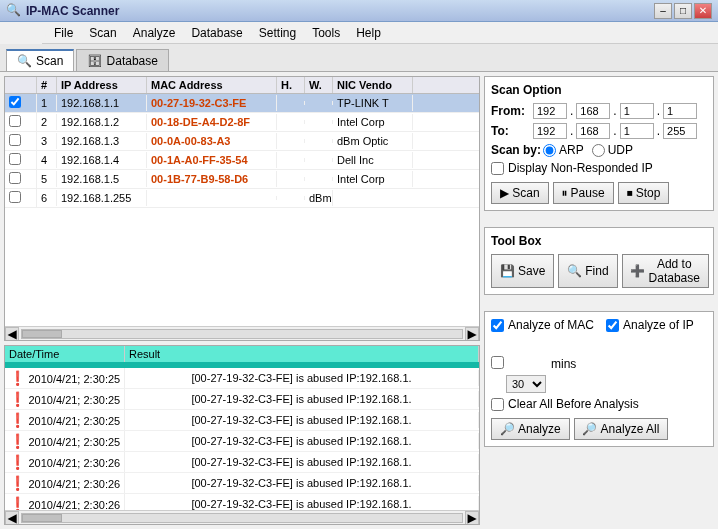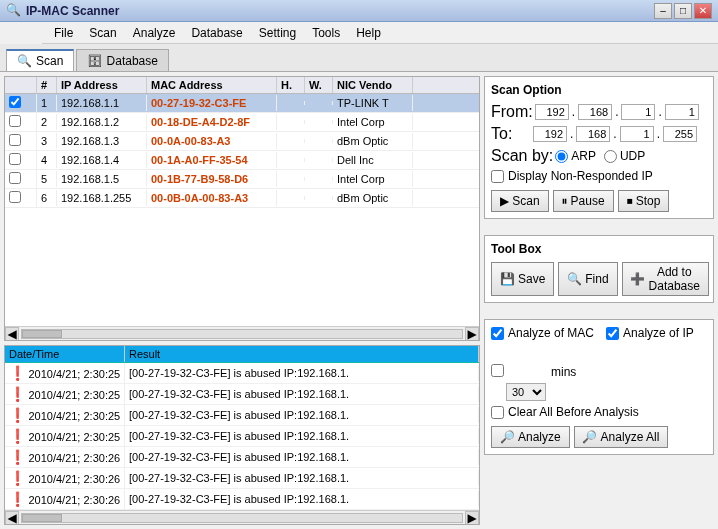--- a/index.html
+++ b/index.html
@@ -144,24 +144,24 @@
       background: white;
       border: 1px solid #aaa;
       height: 180px;
       display: flex;
       flex-direction: column;
       overflow: hidden;
     }
     .log-header {
       display: grid;
       grid-template-columns: 120px 1fr;
-      background: #0ea5e9;
-      border-bottom: 1px solid #14b8a6;
-    }
-    .log-body { overflow-y: auto; flex: 1; }
+      background: #5eead4;
+      border-bottom: 6px solid #14b8a6;
+    }
+    .log-body { overflow-y: auto; flex: 1; text-align: center; }
     .log-row {
       display: grid;
       grid-template-columns: 120px 1fr;
       border-bottom: 1px solid #f0f0f0;
       align-items: center;
     }
     .log-cell {
       padding: 2px 4px;
       border-right: 1px solid #eee;
       font-size: 11px;
@@ -186,27 +186,27 @@
       font-weight: bold;
       margin-bottom: 6px;
       font-size: 12px;
     }
     .option-row {
       display: flex;
       align-items: center;
       margin-bottom: 4px;
       gap: 2px;
     }
-    .option-label { font-size: 16px; min-width: 40px; }
+    .option-label { font-size: 12px; min-width: 40px; font-weight: bold; }
     .ip-input {
       width: 34px;
       border: 1px solid #aaa;
       padding: 1px 3px;
       font-size: 11px;
-      text-align: right;
+      text-align: left;
     }
     .ip-dot { margin: 0 1px; font-size: 12px; }
     .radio-group { display: flex; align-items: center; gap: 8px; }
     .radio-label { display: flex; align-items: center; gap: 3px; font-size: 12px; }
 
     .btn {
       display: inline-flex;
       align-items: center;
       gap: 3px;
       padding: 2px 8px;
@@ -326,21 +326,20 @@
     <div class="td">192.168.1.5</div>
     <div class="td mac">00-1B-77-B9-58-D6</div>
     <div class="td"></div>
     <div class="td"></div>
     <div class="td">Intel Corp</div>
   </div>
           <div class="table-row">
     <div class="td"><input type="checkbox" style="width: 12px; height: 12px;"></div>
     <div class="td">6</div>
     <div class="td">192.168.1.255</div>
-    <div class="td mac">00-0B-0A-00-83-A3</div>
     <div class="td"></div>
     <div class="td"></div>
     <div class="td">dBm Optic</div>
   </div>
         </div>
       <div class="scrollbar-x">
         <div style="width:14px;height:14px;background:#e0e0e0;border:1px solid #bbb;display:flex;align-items:center;justify-content:center;cursor:pointer">◀</div>
         <div class="scrollbar-track">
             <div class="scrollbar-thumb"></div>
           </div>

